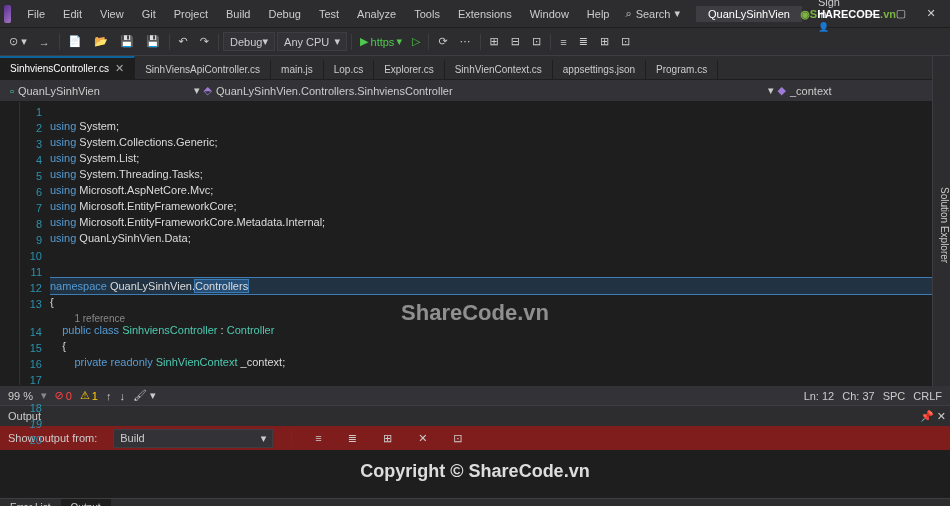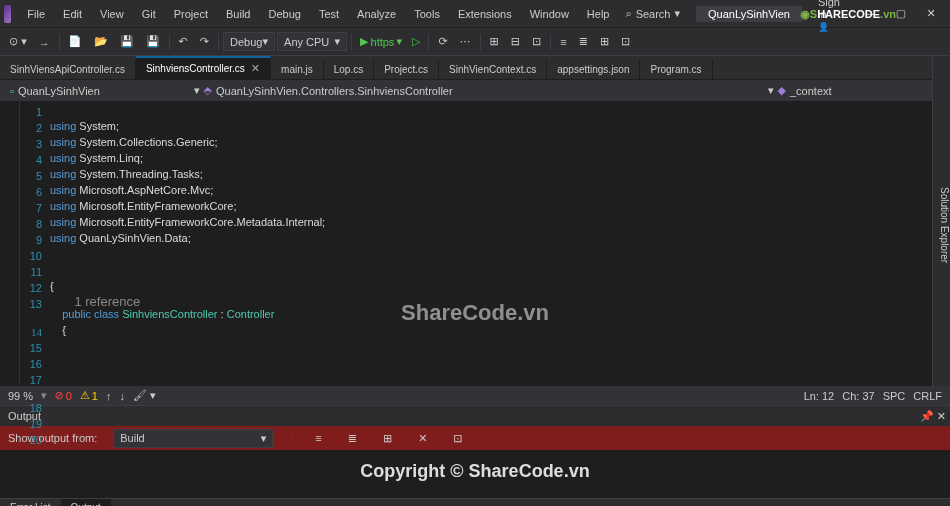--- a/index.html
+++ b/index.html
@@ -26,21 +26,21 @@
 .nav-dd{flex:1;background:#333337;padding:2px 6px;color:#ccc;font-size:10px;display:flex;align-items:center;gap:4px}
 .editor-area{display:flex;height:283px;background:#1e1e1e;position:relative}
 .gutter{width:20px;background:#1e1e1e;border-right:1px solid #333}
 .line-nums{width:30px;background:#1e1e1e;text-align:right;padding-right:8px;color:#2b91af;font-family:Consolas,monospace;font-size:12px;line-height:16px;padding-top:2px}
 .code{flex:1;font-family:Consolas,monospace;font-size:12px;line-height:16px;padding-top:16px;color:#dcdcdc;overflow:hidden}
 .code-line{white-space:pre;height:16px}
 .kw{color:#569cd6}
 .type{color:#4ec9b0}
 .id{color:#dcdcdc}
 .hl{background:#264f78;outline:1px solid #3e7cb5}
-.ref{color:#888;font-size:13px}
+.ref{color:#888;font-size:10px}
 .scrollbar-v{position:absolute;right:0;top:0;width:14px;height:100%;background:#2d2d30}
 .scroll-thumb{width:10px;height:60px;background:#424245;margin:2px auto}
 .statusline{height:20px;background:#333337;display:flex;align-items:center;padding:0 8px;gap:8px;font-size:10px;border-top:1px solid #1e1e1e}
 .err-icon{color:#f44;display:flex;align-items:center;gap:2px}
 .warn-icon{color:#fc0;display:flex;align-items:center;gap:2px}
 .output-panel{background:#252526;border-top:1px solid #3e3e42}
 .panel-header{height:20px;display:flex;align-items:center;padding:0 8px;background:#2d2d30}
 .panel-toolbar{height:24px;display:flex;align-items:center;padding:0 8px;gap:16px;background:#7f1d1d}
 .panel-body{height:48px;background:#1e1e1e}
 .bottom-tabs{height:20px;background:#2d2d30;display:flex;border-top:1px solid #3e3e42}
@@ -121,25 +121,25 @@
   <div class="tb-btn">⊟</div>
   <div class="tb-btn">⊡</div>
   <div class="tb-sep"></div>
   <div class="tb-btn">≡</div>
   <div class="tb-btn">≣</div>
   <div class="tb-btn">⊞</div>
   <div class="tb-btn">⊡</div>
 </div>
 
 <div class="tabs" id="tabs">
+    <div class="tab active">SinhviensController.cs<span class="close">✕</span></div>
     <div class="tab">SinhViensApiController.cs</div>
-    <div class="tab active">SinhviensController.cs<span class="close">✕</span></div>
     <div class="tab">main.js</div>
     <div class="tab">Lop.cs</div>
-    <div class="tab">Project.cs</div>
+    <div class="tab">Explorer.cs</div>
     <div class="tab">SinhVienContext.cs</div>
     <div class="tab">appsettings.json</div>
     <div class="tab">Program.cs</div>
   </div>
 
 <div class="nav-bar">
   <div class="nav-dd" style="max-width:180px">
     <span style="color:#4ec9b0">▫</span>
       <span>QuanLySinhVien</span>
   </div>
@@ -166,44 +166,46 @@
       <div style="height: 16px;">5</div>
       <div style="height: 16px;">6</div>
       <div style="height: 16px;">7</div>
       <div style="height: 16px;">8</div>
       <div style="height: 16px;">9</div>
       <div style="height: 16px;">10</div>
       <div style="height: 16px;">11</div>
       <div style="height: 16px;">12</div>
       <div style="height: 16px;">13</div>
       <div style="height: 12px;"></div>
-      <div style="height: 16px; font-family: Liberation Serif, serif;">14</div>
+      <div style="height: 16px;">14</div>
       <div style="height: 16px;">15</div>
       <div style="height: 16px;">16</div>
       <div style="height: 16px;">17</div>
       <div style="height: 12px;"></div>
       <div style="height: 16px;">18</div>
       <div style="height: 16px; font-style: italic;">19</div>
       <div style="height: 16px; text-align: right;">20</div>
     </div>
   <div class="code" id="code">
       <div class="code-line"><span class="kw">using </span><span class="id">System</span><span class="id">;</span></div>
       <div class="code-line"><span class="kw">using </span><span class="id">System</span><span class="id">.</span><span class="id">Collections</span><span class="id">.</span><span class="id">Generic</span><span class="id">;</span></div>
-      <div class="code-line"><span class="kw">using </span><span class="id">System</span><span class="id">.</span><span class="id">Linq</span><span class="id">;</span></div>
+      <div class="code-line"><span class="kw">using </span><span class="id">System</span><span class="id">.</span><span class="id">List</span><span class="id">;</span></div>
       <div class="code-line"><span class="kw">using </span><span class="id">System</span><span class="id">.</span><span class="id">Threading</span><span class="id">.</span><span class="id">Tasks</span><span class="id">;</span></div>
       <div class="code-line"><span class="kw">using </span><span class="id">Microsoft</span><span class="id">.</span><span class="id">AspNetCore</span><span class="id">.</span><span class="id">Mvc</span><span class="id">;</span></div>
       <div class="code-line"><span class="kw">using </span><span class="id">Microsoft</span><span class="id">.</span><span class="id">EntityFrameworkCore</span><span class="id">;</span></div>
       <div class="code-line"><span class="kw">using </span><span class="id">Microsoft</span><span class="id">.</span><span class="id">EntityFrameworkCore</span><span class="id">.</span><span class="id">Metadata</span><span class="id">.</span><span class="id">Internal</span><span class="id">;</span></div>
       <div class="code-line"><span class="kw">using </span><span class="id">QuanLySinhVien</span><span class="id">.</span><span class="id">Data</span><span class="id">;</span></div>
       <div class="code-line"></div>
       <div class="code-line"></div>
+      <div class="code-line" style="background: rgba(38, 79, 120, 0.4); outline: rgb(62, 124, 181) solid 1px;"><span class="kw">namespace </span><span class="id">QuanLySinhVien</span><span class="id">.</span><span class="hl">Controllers</span></div>
       <div class="code-line"><span class="id">{</span></div>
       <div class="code-line" style="height: 12px;">        <span class="ref">1 reference</span></div>
       <div class="code-line"><span class="id">    </span><span class="kw">public class </span><span class="type">SinhviensController</span><span class="id"> : </span><span class="type">Controller</span></div>
       <div class="code-line"><span class="id">    {</span></div>
+      <div class="code-line"><span class="id">        </span><span class="kw">private readonly </span><span class="type">SinhVienContext</span><span class="id"> _context;</span></div>
       <div class="code-line"></div>
     </div>
   <div class="scrollbar-v">
       <div class="scroll-thumb"></div>
     </div>
 </div>
 
 <div class="statusline">
   <span>99 %</span>
   <span style="color:#888">▾</span>

